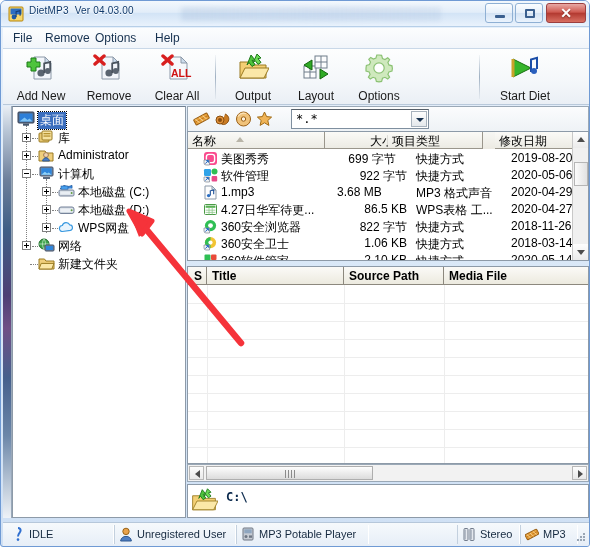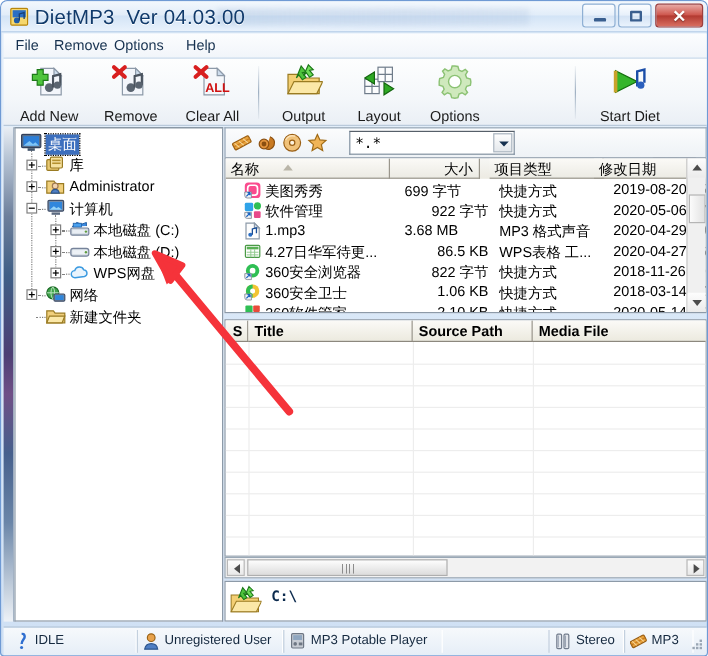--- a/index.html
+++ b/index.html
@@ -24,21 +24,21 @@
   #titlebar {
     position: absolute; left: 0; top: 0; width: 590px; height: 26px;
     background: linear-gradient(180deg,#f3f8fd 0%,#e2edf9 45%,#d3e4f6 50%,#e9f2fc 100%);
     border-bottom: 1px solid #b7cfe8;
   }
   #title-icon {
     position: absolute; left: 7px; top: 5px; width: 16px; height: 16px;
   }
   #title-text {
     position: absolute; left: 28px; top: 4px;
-    font-size: 17px; color: #103a6b; letter-spacing: .2px;
+    font-size: 10px; color: #103a6b; letter-spacing: .2px;
     white-space: pre; text-shadow: 0 1px 0 #ffffff;
   }
   #title-ghost {
     position: absolute; left: 180px; top: 6px; width: 260px; height: 14px;
     background: linear-gradient(90deg,rgba(160,185,215,.30),rgba(150,175,210,.22) 30%,rgba(170,190,220,.30) 60%,rgba(155,180,212,.20));
     filter: blur(2.2px); border-radius: 2px;
   }
   .wbtn {
     position: absolute; top: 2px; height: 20px; width: 28px;
     border: 1px solid #8fb0d4; border-radius: 3px;
@@ -548,37 +548,37 @@
 
     <div id="filelist">
       <div id="fl-head">
         <div class="fh" style="left:0;width:137px">
           <span style="left:4px">名称</span>
           <div class="sortmark" style="left:48px"></div>
         </div>
         <div class="fh" style="left:137px;width:75px">
           <span style="right:5px">大小</span>
         </div>
-        <div class="fh" style="left:220px;width:95px">
+        <div class="fh" style="left:200px;width:95px">
           <span style="left:4px">项目类型</span>
         </div>
         <div class="fh" style="left:307px;width:78px">
           <span style="left:4px">修改日期</span>
         </div>
       </div>
 
       <div class="frow" style="top:18px">
         <svg class="ficon" viewBox="0 0 15 15">
           <rect x="1" y="1" width="13" height="13" rx="3" fill="#fa4b8e"></rect>
           <rect x="3.4" y="3.4" width="8.2" height="8.2" rx="2.4" fill="none" stroke="#fff" stroke-width="1.4"></rect>
           <path d="M1 9h5.5v5H3a2 2 0 0 1-2-2z" fill="#f0f2f5" stroke="#7c8794" stroke-width=".7"></path>
           <path d="M2.3 12.6l3-3M5.4 9.6h-2.2M5.4 9.6v2.1" stroke="#1a63c0" stroke-width="1"></path>
         </svg>
         <div class="fcell" style="left:21px">美图秀秀</div>
-        <div class="fcell" style="left:137px;width:70px;text-align:left">699 字节</div>
+        <div class="fcell" style="left:137px;width:70px;text-align:center">699 字节</div>
         <div class="fcell" style="left:216px">快捷方式</div>
         <div class="fcell" style="left:311px">2019-08-20 15...</div>
       </div>
 
       <div class="frow" style="top:35px">
         <svg class="ficon" viewBox="0 0 15 15">
           <rect x="1" y="1" width="7" height="7" rx="1.2" fill="#2fa3e8"></rect>
           <circle cx="11.5" cy="3.6" r="3" fill="#2fbf54"></circle>
           <rect x="8.6" y="8" width="5.6" height="5.6" rx="1" fill="#e84a8a"></rect>
           <path d="M1 9h5.5v5H3a2 2 0 0 1-2-2z" fill="#f0f2f5" stroke="#7c8794" stroke-width=".7"></path>

